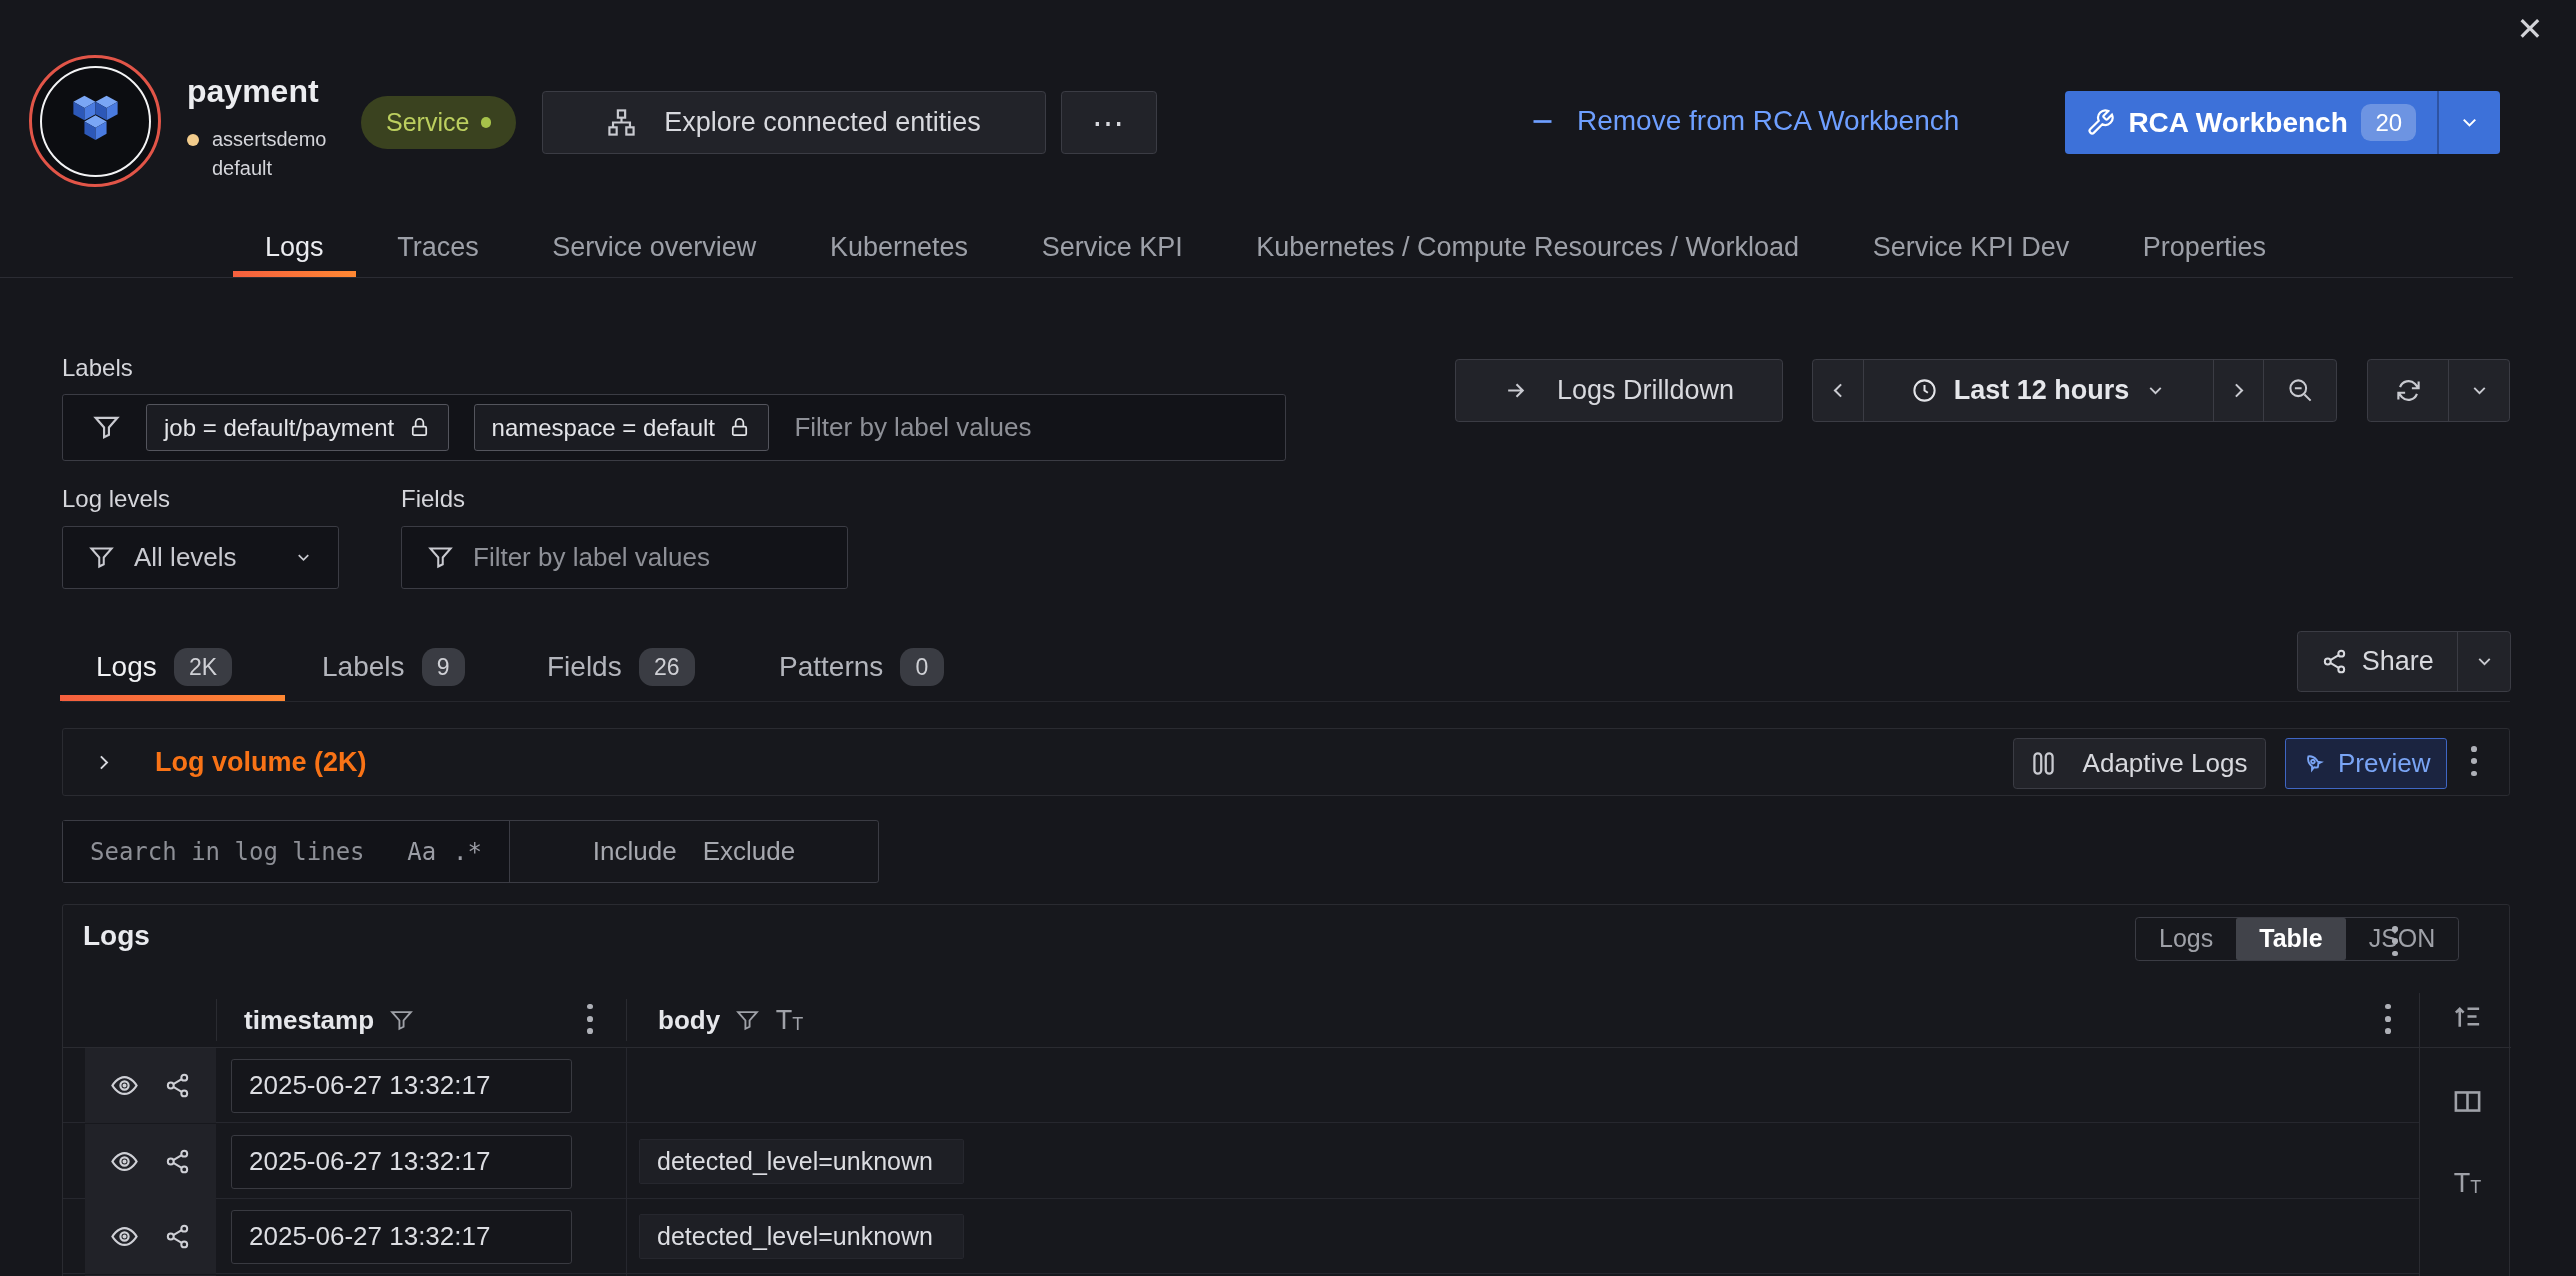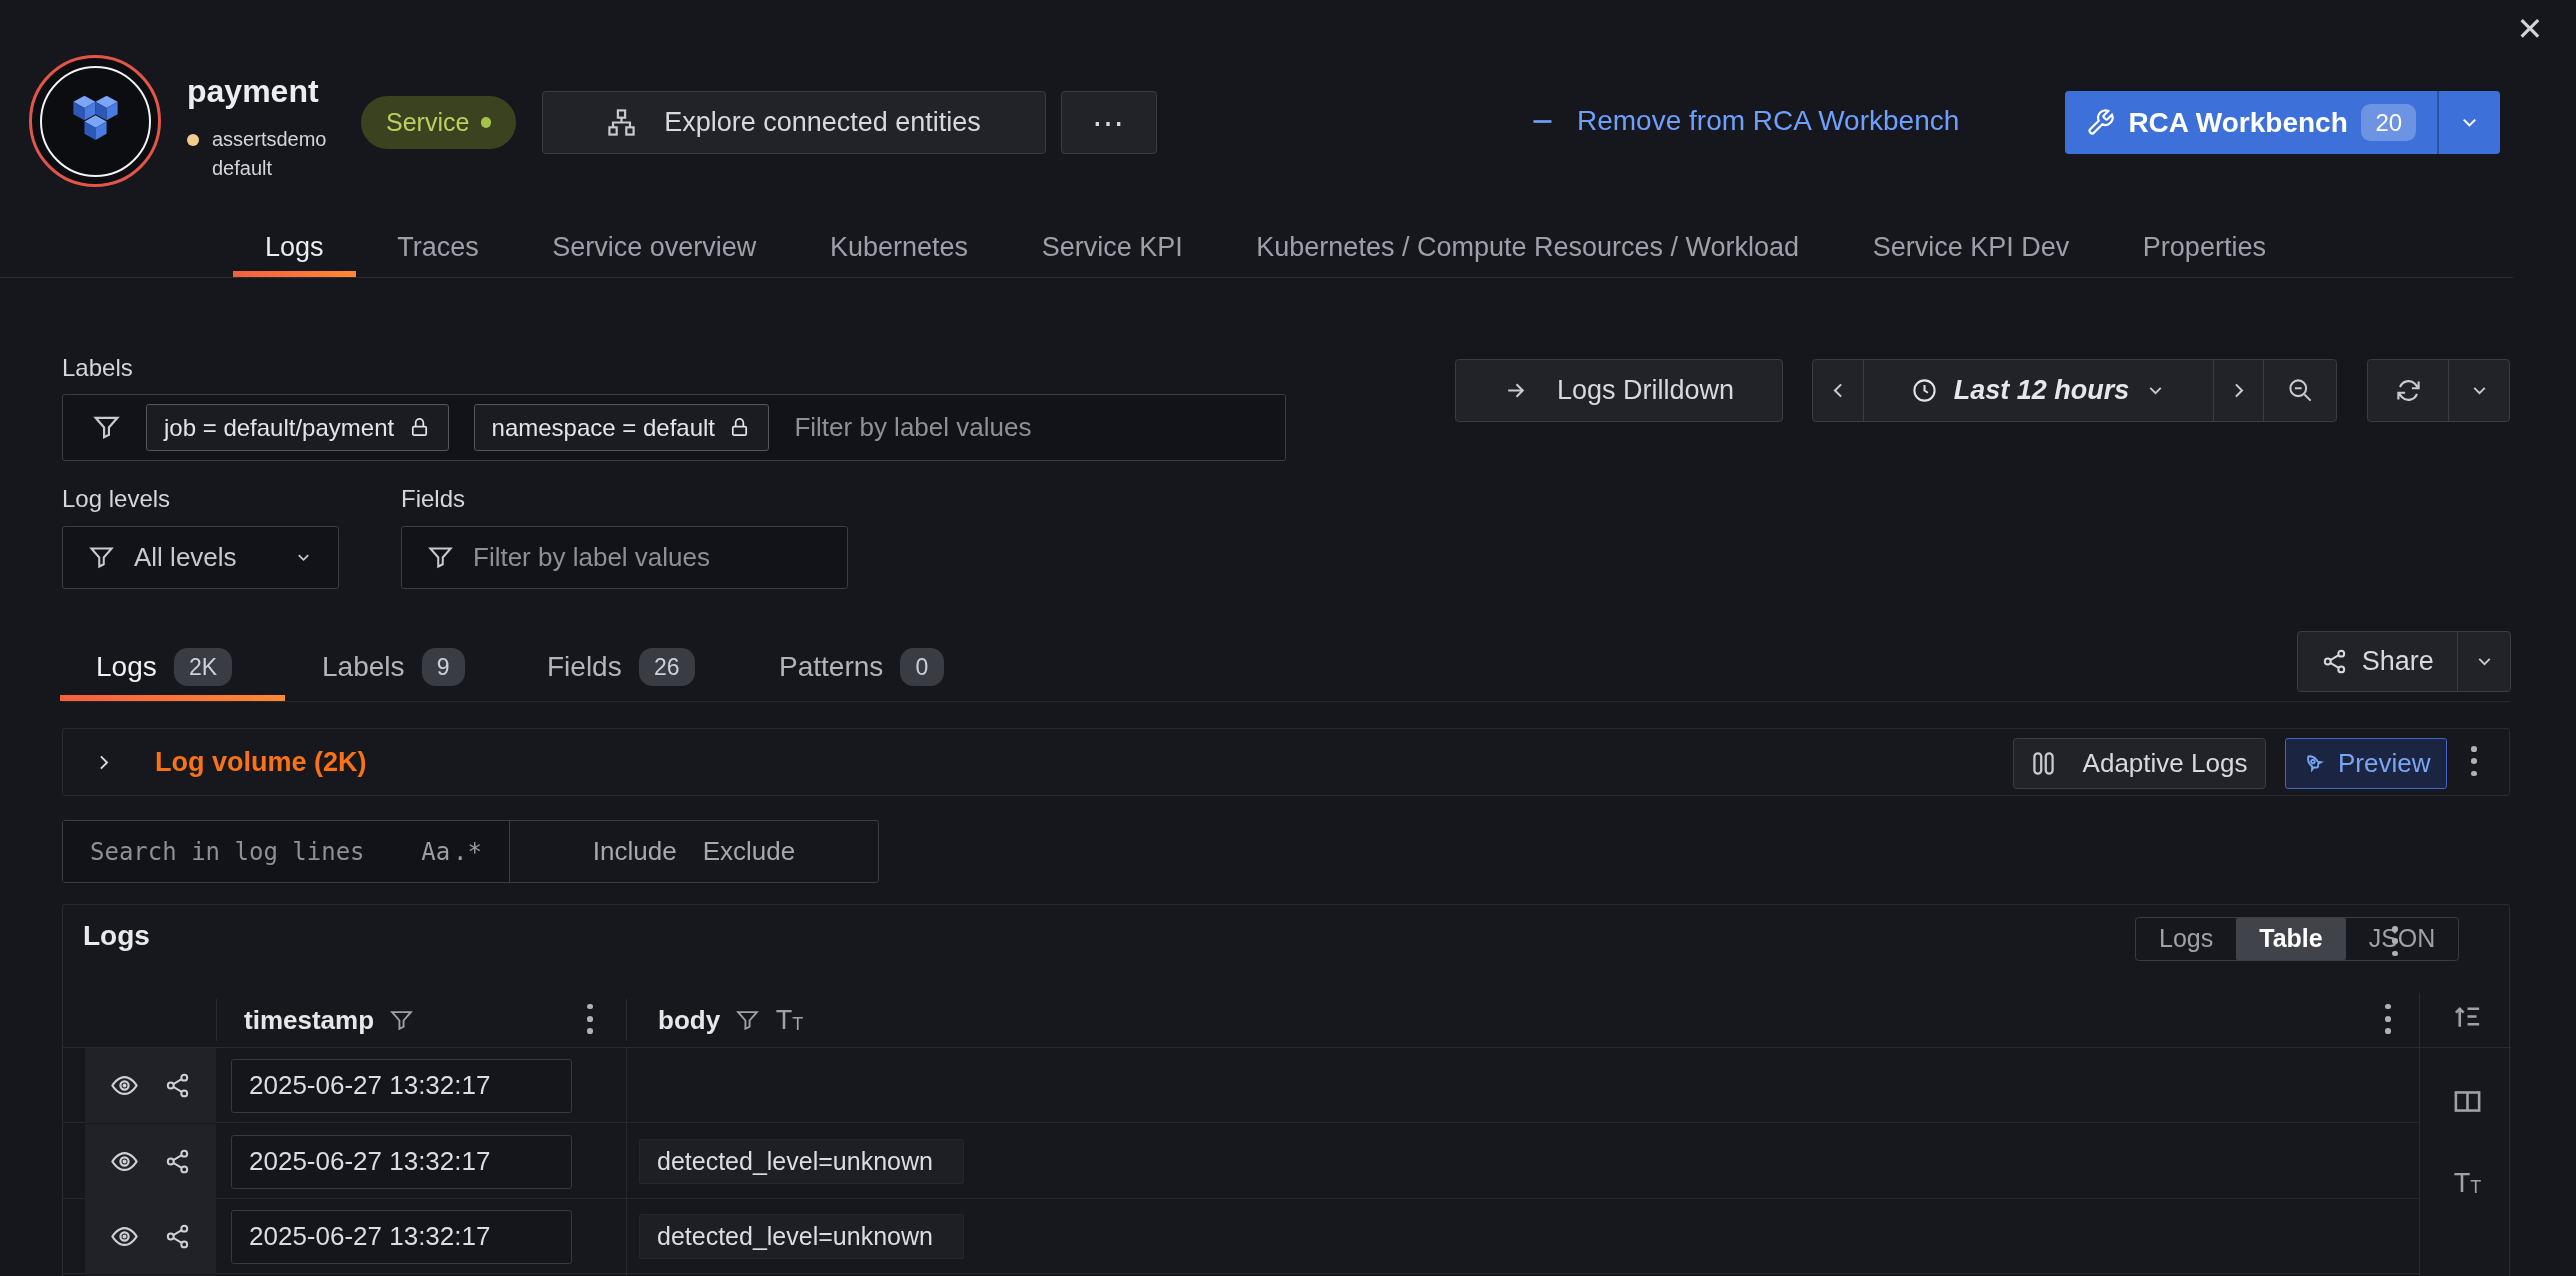--- a/index.html
+++ b/index.html
@@ -236,21 +236,21 @@
     <span class="placeholder">Filter by label values</span>
   </div>
 
   <div class="abs btn" style="left:1455px; top:359px; width:328px; height:63px;">
     <svg class="ic" width="25" height="25" viewBox="0 0 24 24" fill="none" stroke="currentColor" stroke-width="2">
         <path d="M4 12h14 M12 6l6 6-6 6"></path>
       </svg>
     <span>Logs Drilldown</span>
   </div>
 
-  <div class="abs seg-group" style="left:1812px; top:359px;font-style:italic;">
+  <div class="abs seg-group" style="left:1812px; top:359px;">
     <div class="seg" style="width:50px;">
       <svg width="21" height="21" viewBox="0 0 24 24" fill="none" stroke="#c9cad0" stroke-width="2.4">
           <path d="M15 5l-7 7 7 7"></path>
         </svg>
     </div>
     <div class="seg" style="width:350px; gap:15.3px;">
       <svg width="27" height="27" viewBox="0 0 24 24" fill="none" stroke="#e3e4e8" stroke-width="1.8">
           <circle cx="12" cy="12" r="9"></circle>
           <path d="M12 7v5l3 2"></path>
         </svg>
@@ -366,21 +366,21 @@
       <span>Preview</span>
     </div>
     <div class="kebab" style="position:absolute; left:2408px; top:17px;">
         <i></i>
         <i></i>
         <i></i>
       </div>
   </div>
 
   <div class="abs" style="left:62px; top:820px; width:817px; height:63px; border:1px solid #3b3c44; border-radius:2.9px; display:flex;">
-    <div class="row-flex" style="width:447px; background:#121318; border-right:1px solid #3b3c44; padding:0 27px; gap:3px;">
+    <div class="row-flex" style="width:447px; background:#121318; border-right:1px solid #3b3c44; padding:0 27px; gap:17px;">
       <input class="search-in" placeholder="Search in log lines" style="">
       <span class="mono" style="margin-left:auto; font-size:24px; color:#9b9da5; cursor:pointer;">Aa</span>
       <span class="mono" style="font-size:24px; color:#9b9da5; cursor:pointer;">.*</span>
     </div>
     <div class="row-flex" style="flex:1; justify-content:center; gap:26px;">
       <span style="font-size:26px; color:#a6a8af; font-weight:500; cursor:pointer;">Include</span>
       <span style="font-size:26px; color:#a6a8af; font-weight:500; cursor:pointer;">Exclude</span>
     </div>
   </div>
 

